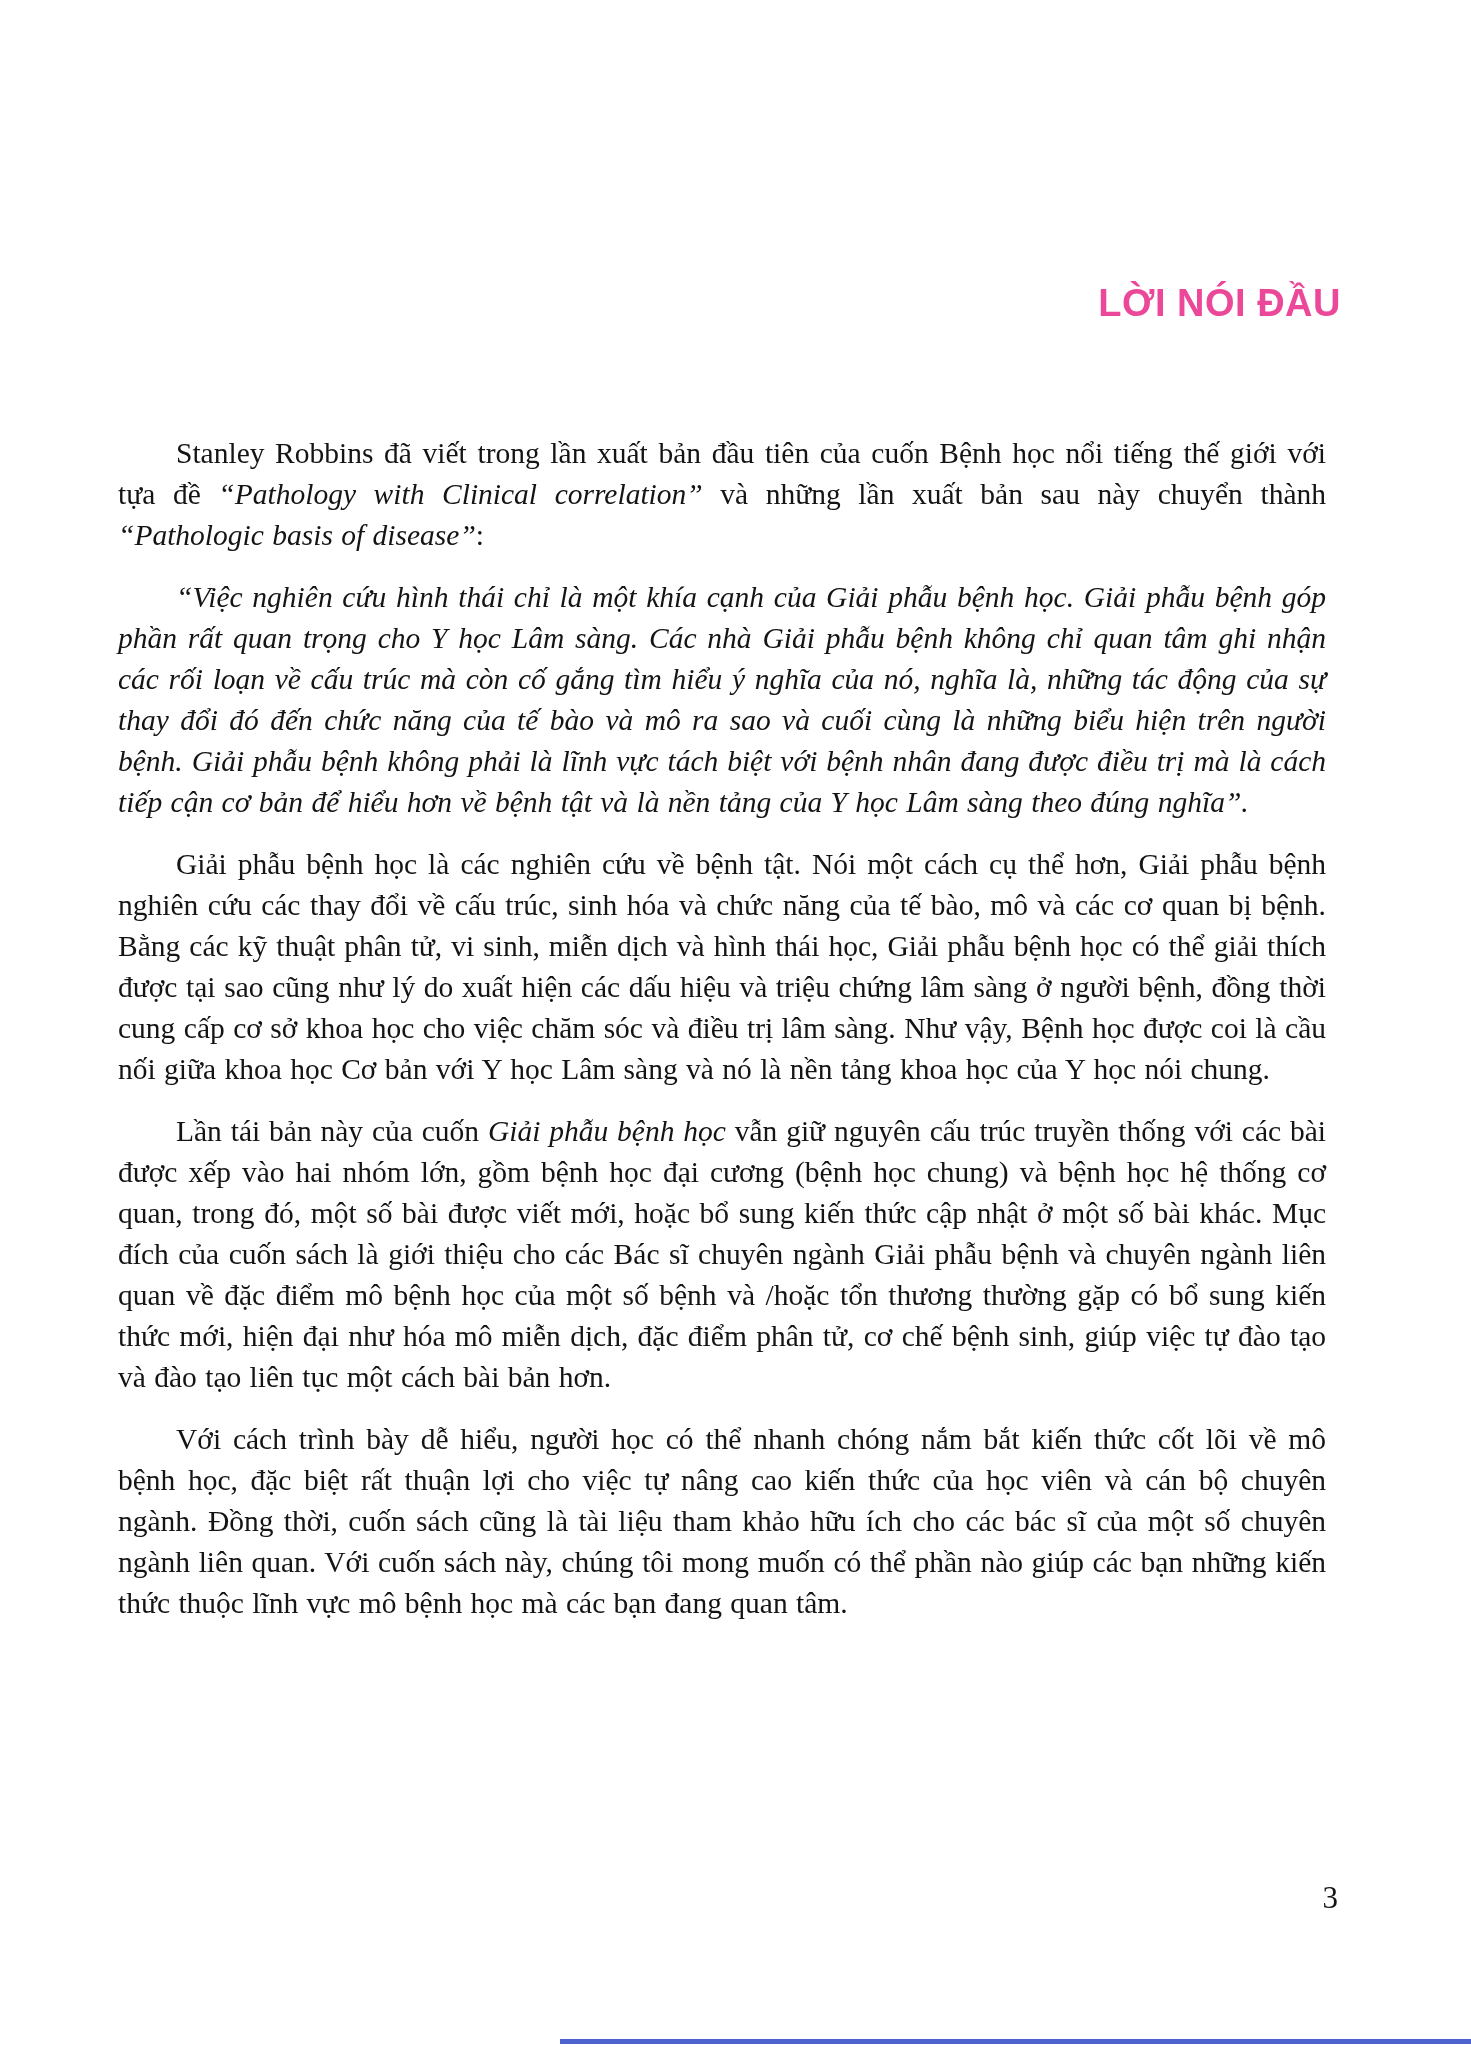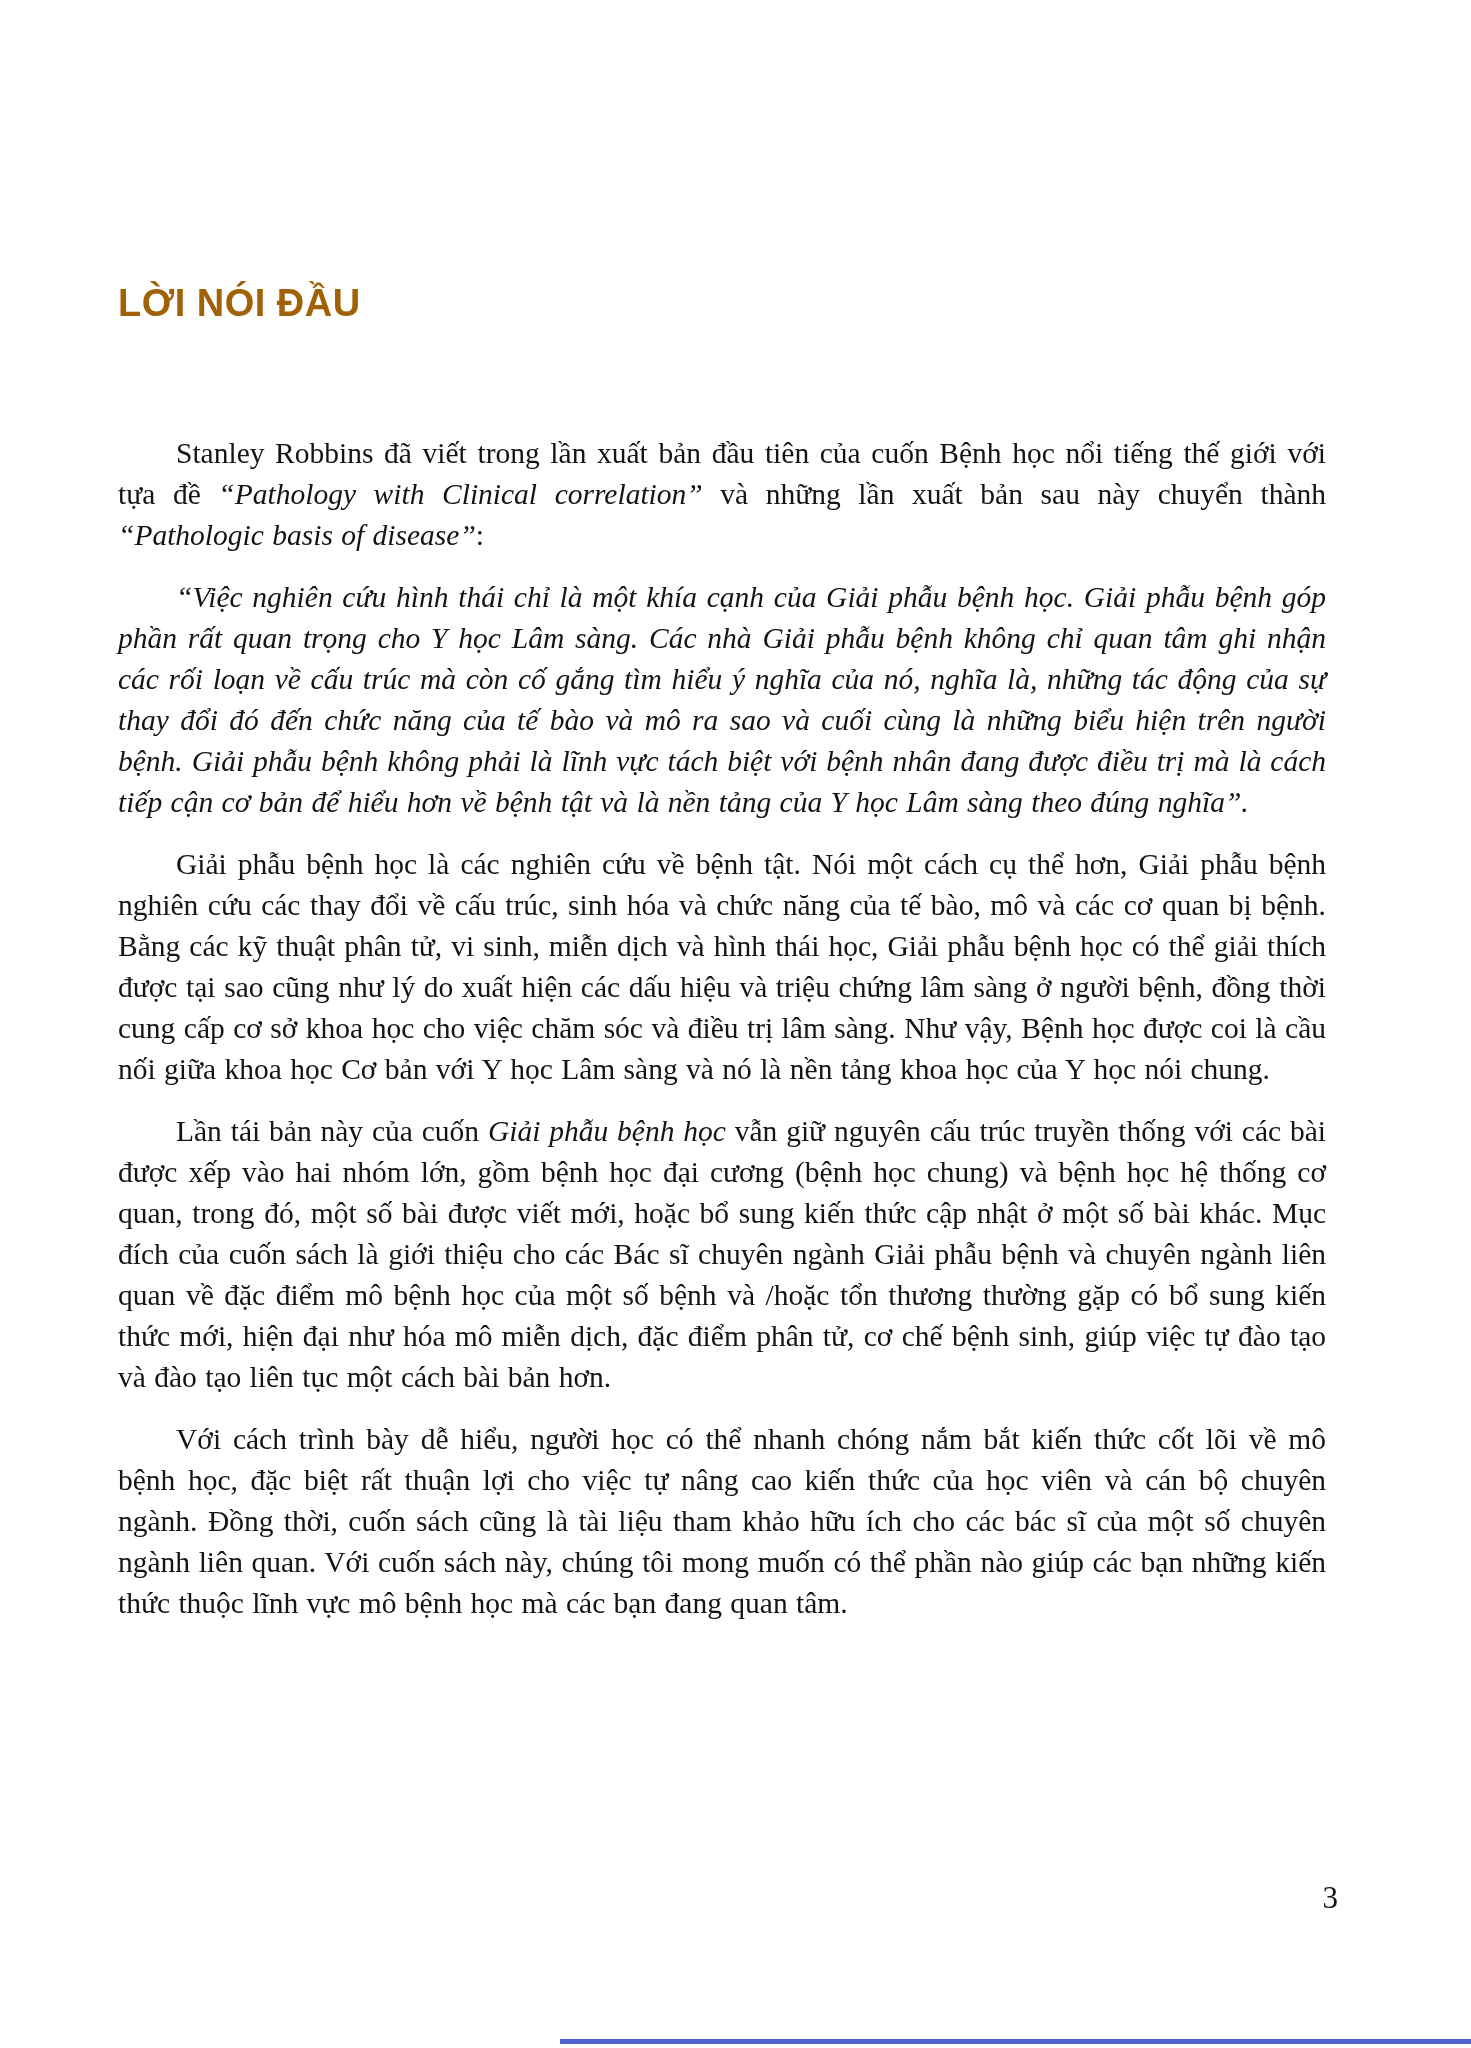--- a/index.html
+++ b/index.html
@@ -18,26 +18,26 @@
     overflow: hidden;
   }
   .content {
     position: absolute;
     left: 118px;
     right: 130px;
     top: 0;
   }
   .title {
     margin: 282px 0 16px 0;
-    text-align: left;
+    text-align: right;
     font-family: "Liberation Sans", sans-serif;
     font-weight: 700;
     font-size: 38px;
     letter-spacing: 0.5px;
-    color: #a16207;
+    color: #ec4899;
   }
   .body-text {
     margin-top: 108px;
     font-size: 29.5px;
     line-height: 41px;
     text-align: justify;
     word-spacing: 1px;
   }
   .para {
     margin: 0 15px 21px 0;

